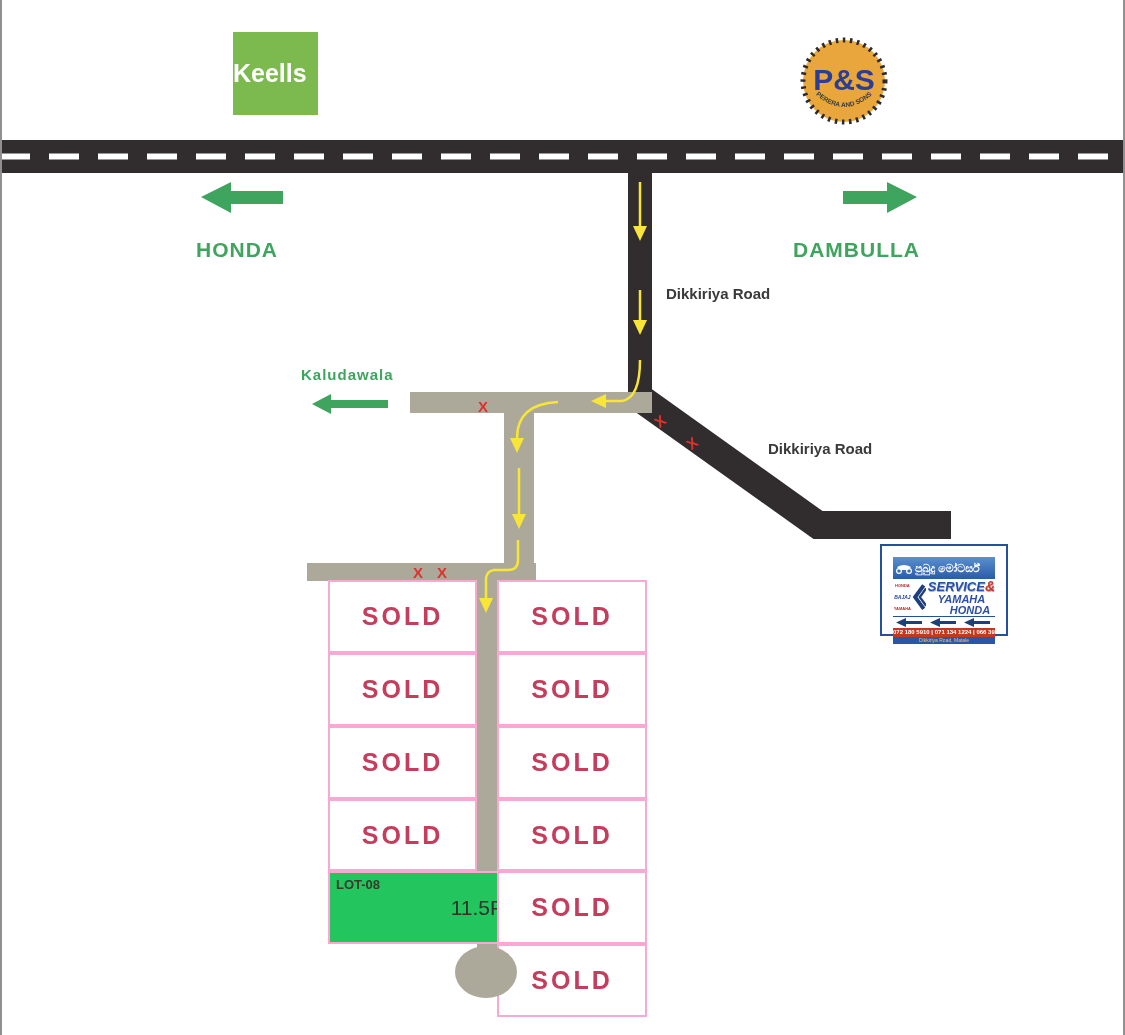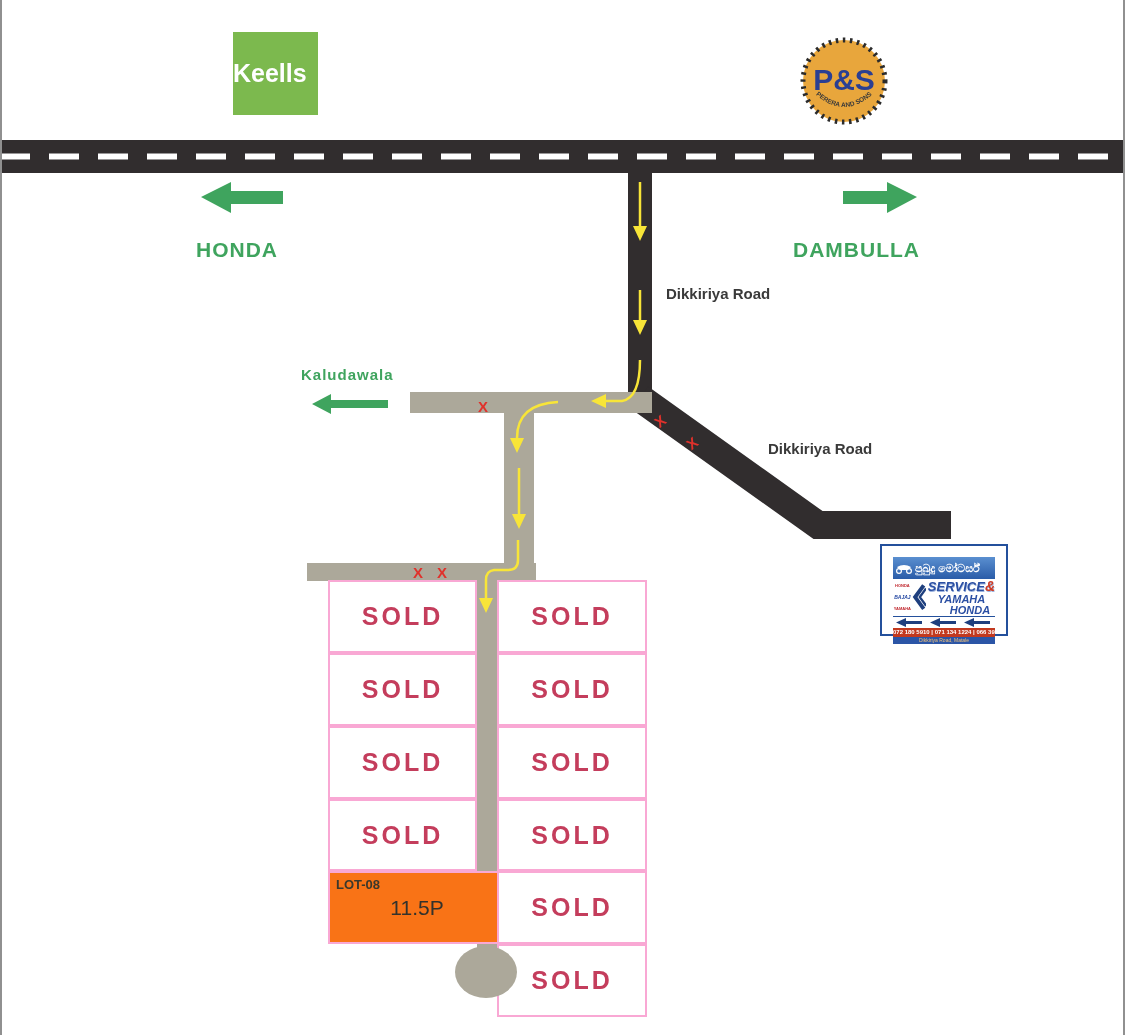--- a/index.html
+++ b/index.html
@@ -87,21 +87,21 @@
     </div>
   <div class="cell" style="left:328px;top:653px;width:149px;height:73px;">
       <span class="sold">SOLD</span>
     </div>
   <div class="cell" style="left:328px;top:726px;width:149px;height:73px;">
       <span class="sold">SOLD</span>
     </div>
   <div class="cell" style="left:328px;top:799px;width:149px;height:72px;">
       <span class="sold">SOLD</span>
     </div>
-  <div class="cell lotcell" style="left:328px;top:871px;width:178px;height:73px;background:#f97316;">
+  <div class="cell lotcell" style="left:328px;top:871px;width:178px;height:73px;background:#22c55e;justify-content:flex-end;">
     <span class="lot-tag">LOT-08</span>
     <span class="lot-size">11.5P</span>
   </div>
 
   <div class="cell" style="left:497px;top:580px;width:150px;height:73px;">
       <span class="sold">SOLD</span>
     </div>
   <div class="cell" style="left:497px;top:653px;width:150px;height:73px;">
       <span class="sold">SOLD</span>
     </div>

